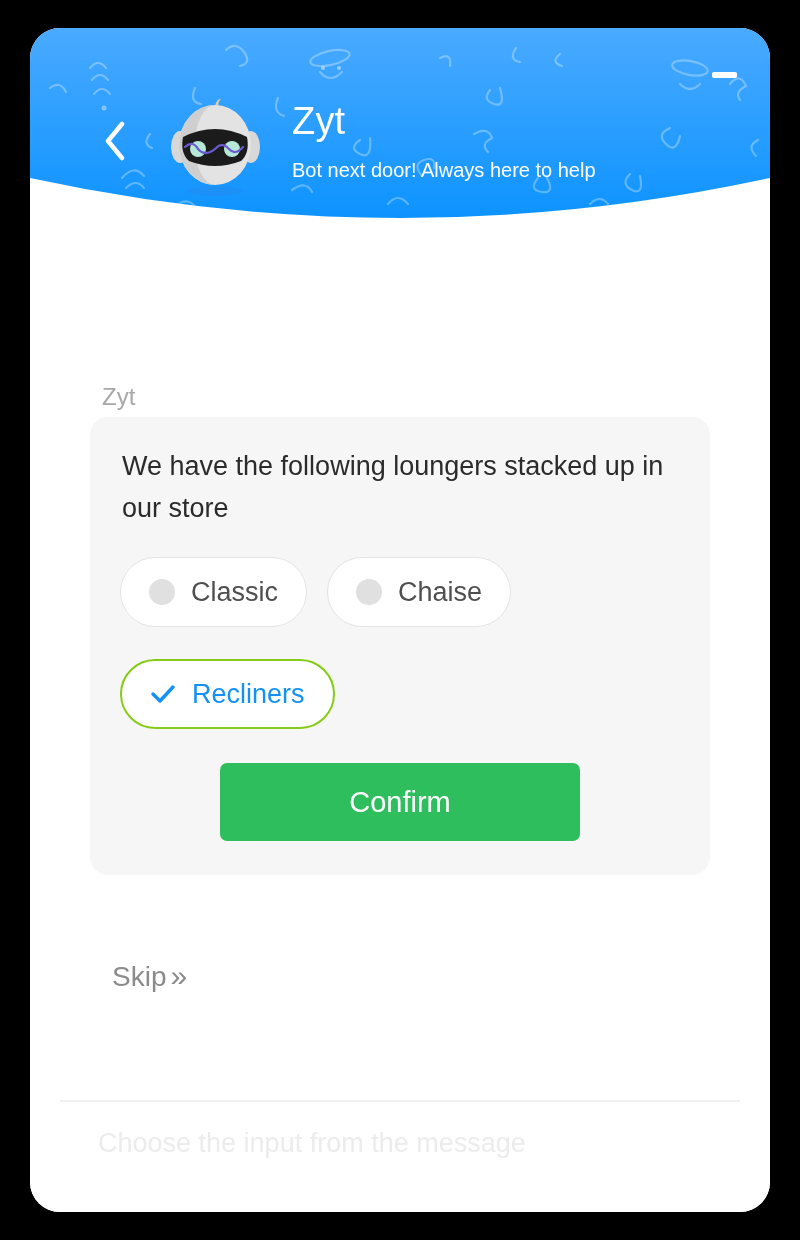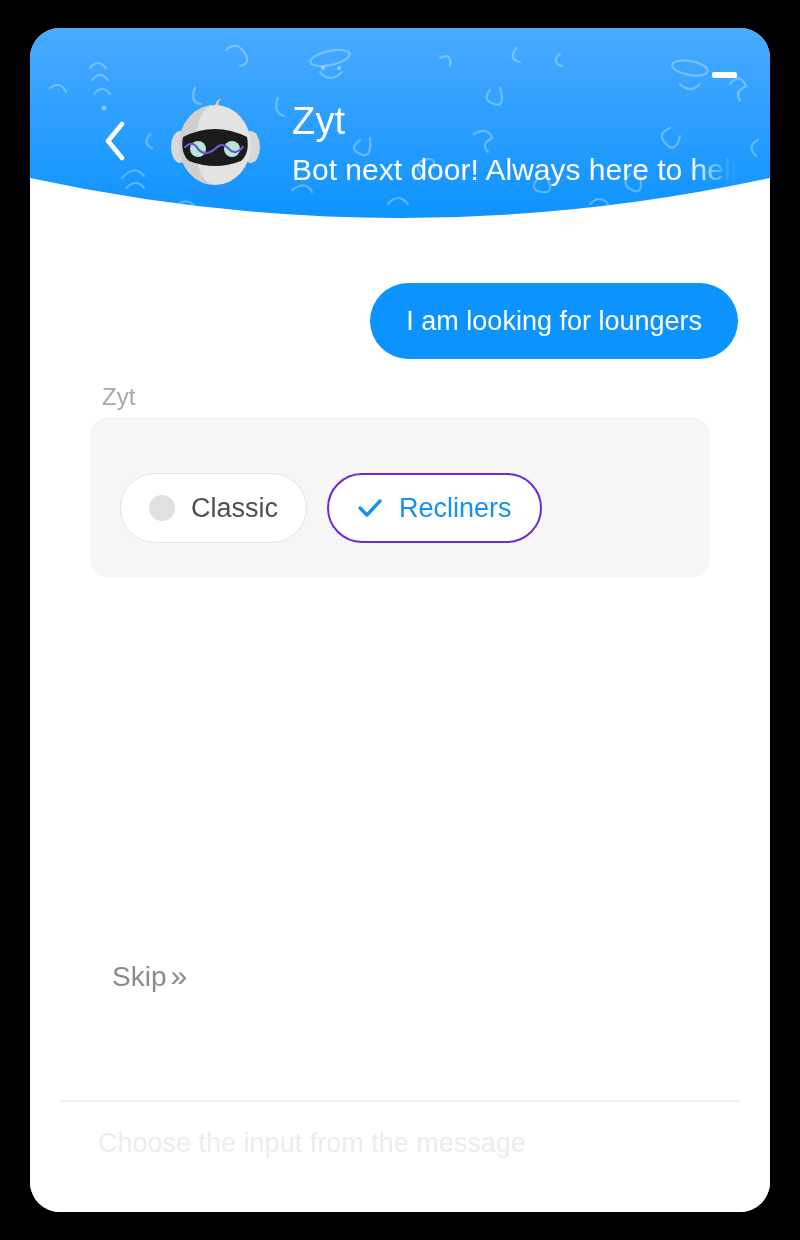--- a/index.html
+++ b/index.html
@@ -101,21 +101,21 @@
   .bot-name {
     color: #ffffff;
     font-size: 38px;
     line-height: 46px;
     font-weight: 400;
     letter-spacing: 0.2px;
   }
   .bot-tagline {
     margin-top: 10px;
     color: #ffffff;
-    font-size: 30px;
+    font-size: 20px;
     line-height: 32px;
     font-weight: 400;
     white-space: nowrap;
     
     -webkit-mask-image: linear-gradient(to right, #000 0, #000 400px, rgba(0,0,0,0.15) 432px, rgba(0,0,0,0) 448px);
             mask-image: linear-gradient(to right, #000 0, #000 400px, rgba(0,0,0,0.15) 432px, rgba(0,0,0,0) 448px);
   }
 
   
   .conversation {
@@ -186,21 +186,21 @@
     font-size: 27px;
     line-height: 30px;
     cursor: pointer;
     white-space: nowrap;
   }
   .chip.unselected {
     border: 1.5px solid #e4e4e4;
     color: #4f4f4f;
   }
   .chip.selected {
-    border: 2px solid #6d28d9;
+    border: 2px solid #84cc16;
     color: #1391f5;
   }
   .chip-dot {
     width: 26px;
     height: 26px;
     border-radius: 50%;
     background: #e0e0e0;
     flex: none;
   }
   .chip-check {
@@ -363,49 +363,54 @@
       <div class="header-text">
         <div class="bot-name">Zyt</div>
         <div class="bot-tagline">Bot next door! Always here to help</div>
       </div>
 
     </div>
   </div>
 
   <div class="conversation">
 
-    <div class="user-row">
-      <div class="user-bubble">I am looking for loungers</div>
-    </div>
 
     <div class="bot-label">Zyt</div>
 
     <div class="bot-card">
+      <div class="card-text">We have the following loungers stacked up in our store</div>
 
       <div class="chip-grid">
 
         <div class="chip unselected">
           <span class="chip-dot"></span>
           <span>Classic</span>
         </div>
 
+        <div class="chip unselected">
+          <span class="chip-dot"></span>
+          <span>Chaise</span>
+        </div>
 
         <div class="chip selected">
           <span class="chip-check">
             <svg width="26" height="20" viewBox="0 0 26 20">
                 <path d="M3,10 L10,17 L23,3" fill="none" stroke="#1391f5" stroke-width="3.4" stroke-linecap="round" stroke-linejoin="round"></path>
               </svg>
           </span>
           <span>Recliners</span>
         </div>
 
 
 
       </div>
 
+      <div class="confirm-wrap">
+        <button class="confirm-btn">Confirm</button>
+      </div>
     </div>
 
     <div class="skip-row">
       <span>Skip</span>
       <span class="skip-chevrons">»</span>
     </div>
 
   </div>
 
   <div class="divider"></div>

